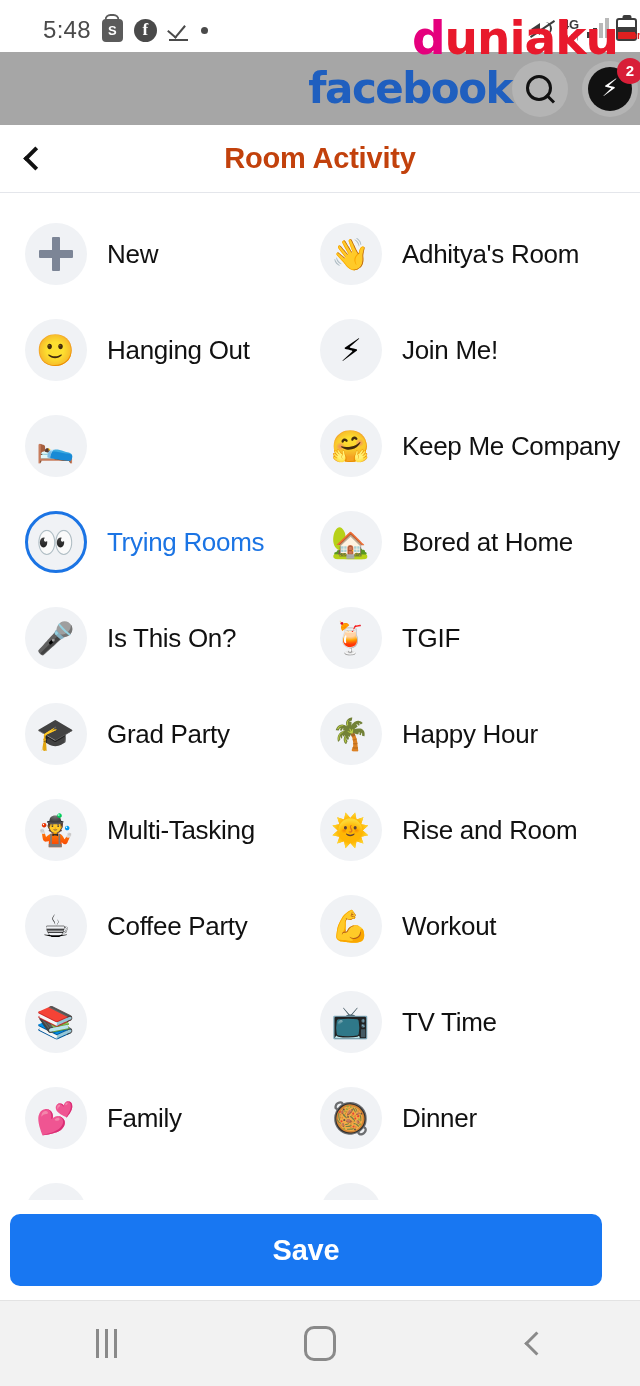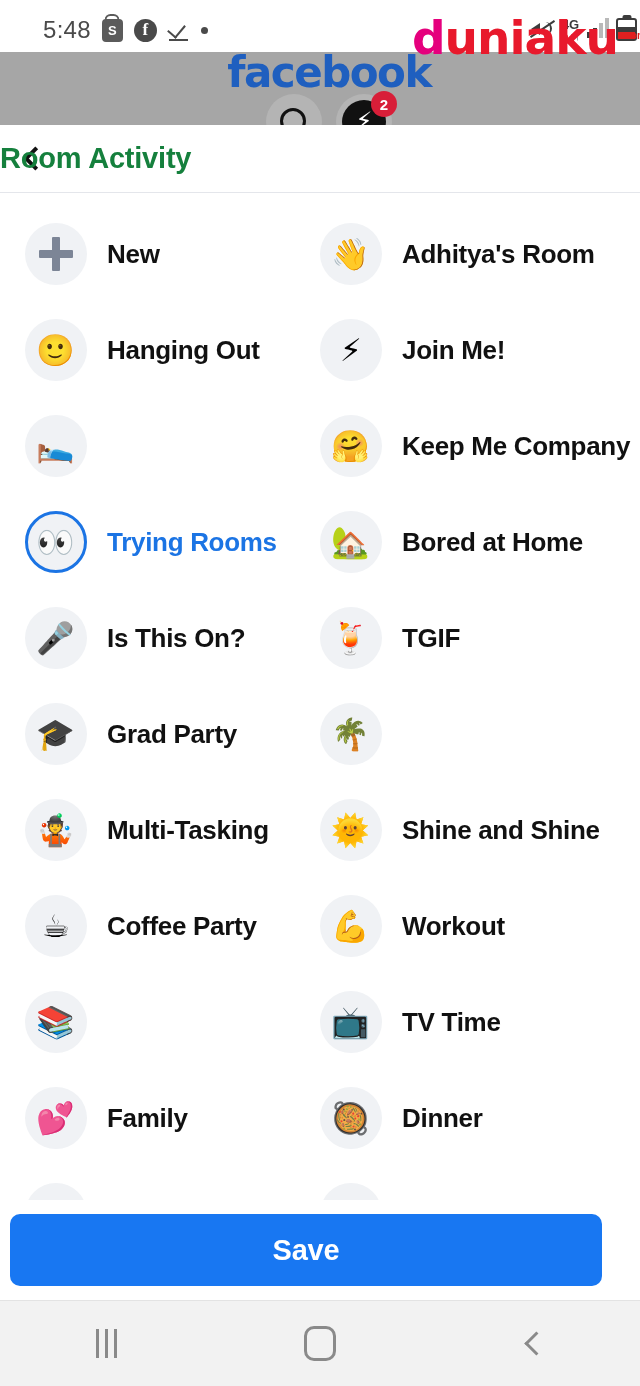--- a/index.html
+++ b/index.html
@@ -87,23 +87,22 @@
     font-family:"DejaVu Sans",sans-serif; line-height:1;
     pointer-events:none; user-select:none;
   }
   .watermark .d{ color:#e5007d; }
   .watermark .rest{ color:#e8192c; }
 
   
   .fbbar{
     position:absolute; top:52px; left:0; width:640px; height:73px;
     background:#a6a6a6;
-    display:flex; align-items:center; justify-content:space-between;
+    display:flex; align-items:center; justify-content:flex-end;
     padding:0 2px 0 20px;
-    flex-direction:column;
   }
   .fb-logo{
     font-family:"DejaVu Sans",sans-serif;
     font-size:42px; font-weight:bold; color:#1f5fbf; letter-spacing:-1.5px;
     line-height:1;
   }
   .fb-actions{ display:flex; align-items:center; gap:14px; }
   .circle-btn{
     width:56px; height:56px; border-radius:50%;
     background:rgba(255,255,255,.16);
@@ -138,37 +137,36 @@
   }
   .back-chevron{
     width:64px; height:68px; display:flex; align-items:center; justify-content:center;
   }
   .back-chevron span{
     display:block; width:17px; height:17px;
     border-left:4px solid #111; border-bottom:4px solid #111;
     transform:rotate(45deg) translate(2px,-2px);
   }
   .page-title{
-    position:absolute; left:0; width:640px; text-align:left;
-    font-size:29px; font-weight:bold; color:#15803d; letter-spacing:-.2px;
+    position:absolute; left:0; width:640px; text-align:center;
+    font-size:29px; font-weight:bold; color:#c2410c; letter-spacing:-.2px;
   }
 
   
   .list-wrap{
     position:absolute; top:194px; left:0; width:640px; height:1006px;
     overflow:hidden; background:#fff;
   }
   .grid{
     display:grid; grid-template-columns:298px 318px;
     padding:12px 0 0 0;
   }
   .cell{
     height:96px; display:flex; align-items:center; gap:20px;
     padding-left:25px;
-    font-weight:bold;
   }
   .cell.col2{ padding-left:22px; }
   .avatar{
     width:62px; height:62px; min-width:62px; border-radius:50%;
     background:#f0f2f5;
     display:flex; align-items:center; justify-content:center;
     font-size:31px; line-height:1;
     font-family:"DejaVu Sans",sans-serif;
   }
   .cell.selected .avatar{ background:#f0f2f5; border:3px solid #1b74e4; }
@@ -320,28 +318,29 @@
       <div class="cell col2">
         <div class="avatar">🍹</div>
         <div class="label">TGIF</div>
       </div>
       <div class="cell">
         <div class="avatar">🎓</div>
         <div class="label">Grad Party</div>
       </div>
       <div class="cell col2">
         <div class="avatar">🌴</div>
+        <div class="label">Happy Hour</div>
       </div>
       <div class="cell">
         <div class="avatar">🤹</div>
         <div class="label">Multi-Tasking</div>
       </div>
       <div class="cell col2">
         <div class="avatar">🌞</div>
-        <div class="label">Shine and Shine</div>
+        <div class="label">Rise and Room</div>
       </div>
       <div class="cell">
         <div class="avatar">☕</div>
         <div class="label">Coffee Party</div>
       </div>
       <div class="cell col2">
         <div class="avatar">💪</div>
         <div class="label">Workout</div>
       </div>
       <div class="cell">

